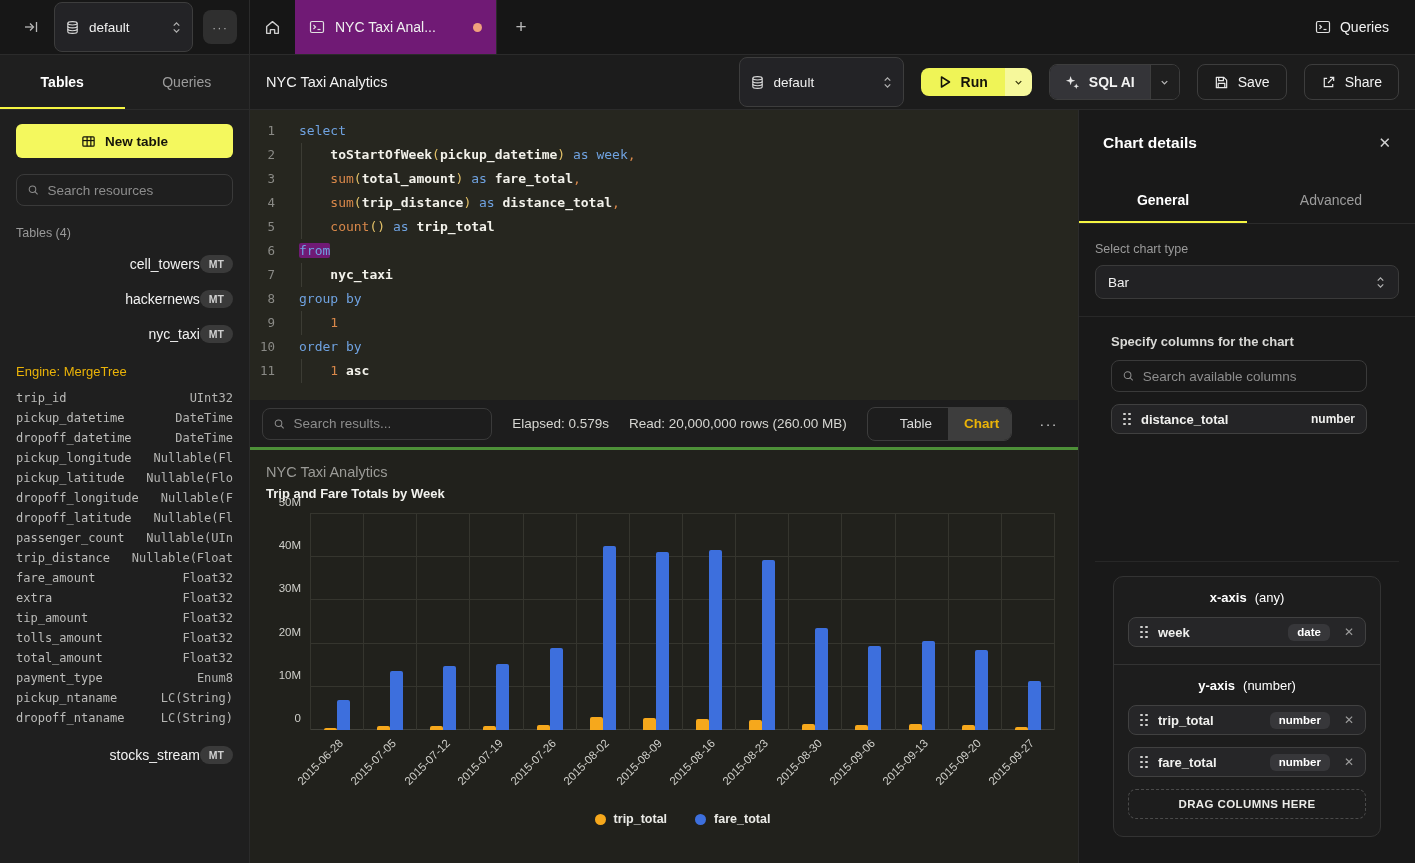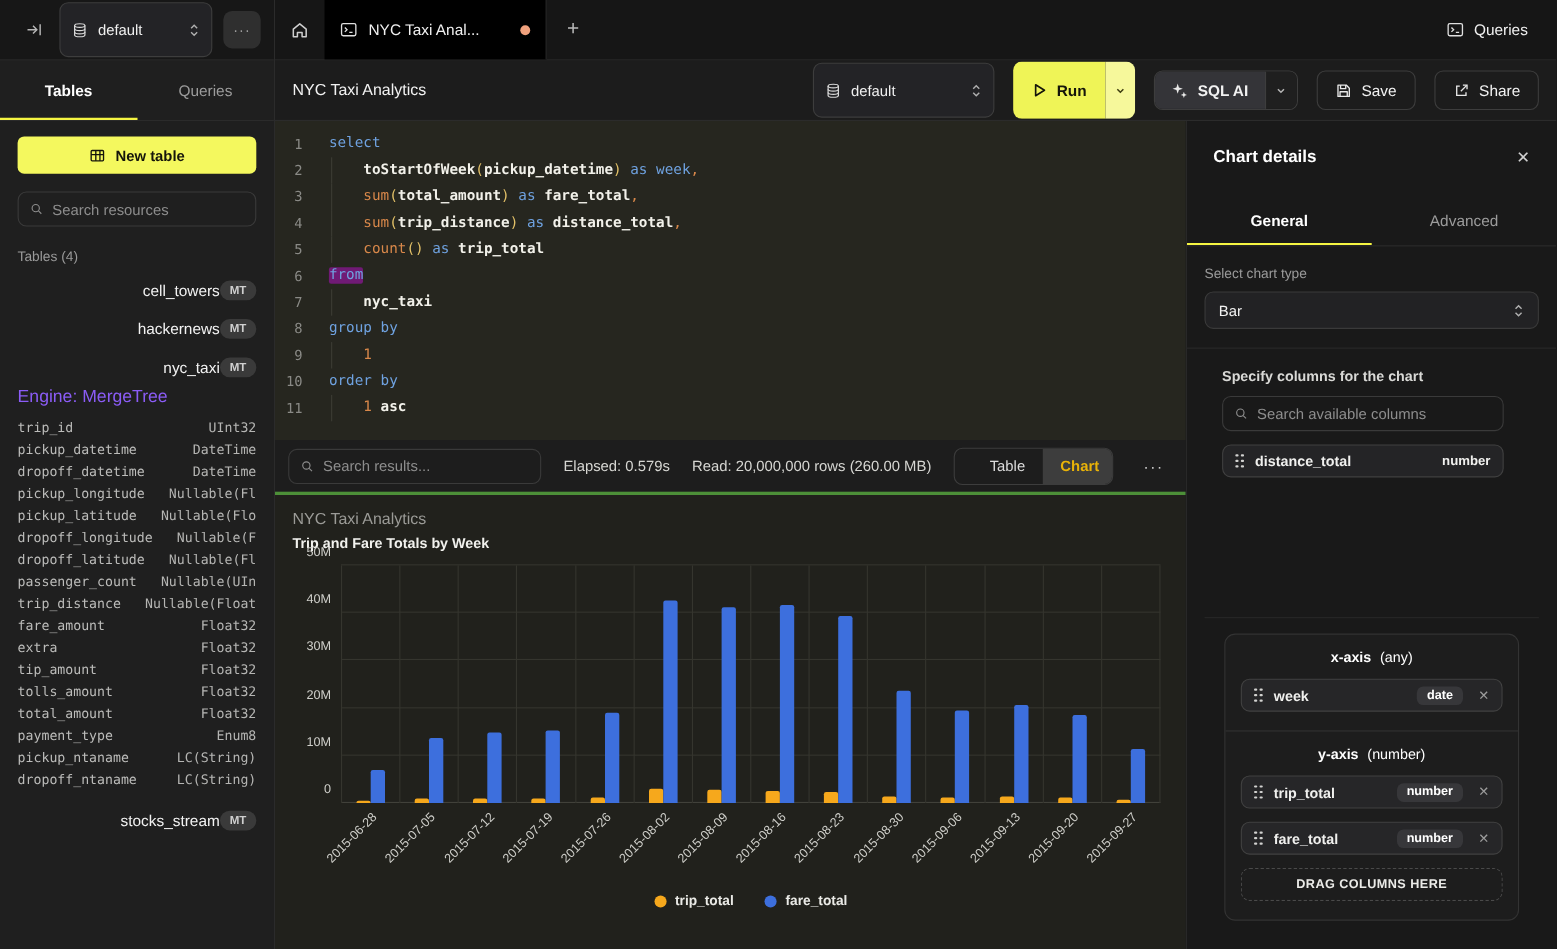--- a/index.html
+++ b/index.html
@@ -33,48 +33,48 @@
   .sb-body { flex:1; padding:14px 16px 0; overflow:hidden; }
   .new-table-btn { height:34px; background:#f4f85e; border-radius:6px; color:#15150a;
     display:flex; align-items:center; justify-content:center; gap:9px; font-size:13.5px; font-weight:600; cursor:pointer; }
   .search-box { margin-top:16px; height:32px; border:1px solid #3a3a3a; border-radius:8px;
     display:flex; align-items:center; gap:8px; padding:0 10px; }
   .section-label { margin-top:20px; font-size:12.5px; color:#9a9a9a; }
   .table-row { display:flex; justify-content:flex-end; align-items:center; margin-top:13px; height:22px; cursor:pointer; }
   .table-name { font-size:14px; font-weight:500; color:#f2f2f2; }
   .mt-badge { background:#3a3a3a; color:#cfcfcf; font-size:10.5px; font-weight:700;
     padding:3px 9px; border-radius:10px; }
-  .engine-label { margin-top:7px; font-size:16px; color:#8b5cf6; }
+  .engine-label { margin-top:19px; font-size:13px; color:#eab308; }
   .col-list { margin-top:9px; }
   .col-row { display:flex; justify-content:space-between; height:20px; line-height:20px;
     font-family:"DejaVu Sans Mono", monospace; font-size:12px; color:#bcbcba; white-space:nowrap; }
   .col-row .ctype { color:#b5b5b3; overflow:hidden; }
   .stocks-row { margin-top:16px; }
 
   
   .right-region { flex:1; display:flex; flex-direction:column; min-width:0; }
 
   .tabbar { height:55px; flex-shrink:0; background:#161616; border-bottom:1px solid #2b2b2b;
     display:flex; align-items:stretch; }
   .home-btn { width:45px; display:flex; align-items:center; justify-content:center; cursor:pointer; }
-  .tab { width:202px; background:#000000; border-right:1px solid #2b2b2b; display:flex;
+  .tab { width:202px; background:#701a75; border-right:1px solid #2b2b2b; display:flex;
     align-items:center; gap:10px; padding:4px 14px; cursor:pointer; }
   .tab-label { font-size:14px; color:#f0f0f0; white-space:nowrap; overflow:hidden; }
   .tab-dot { width:9px; height:9px; border-radius:50%; background:#f0a17d; margin-left:auto; flex-shrink:0; }
   .plus-btn { width:48px; display:flex; align-items:center; justify-content:center;
     color:#b8b8b8; font-size:19px; cursor:pointer; }
   .tabbar-spacer { flex:1; }
   .queries-btn { display:flex; align-items:center; gap:9px; padding:0 26px; font-size:14px;
     font-weight:500; color:#f0f0f0; cursor:pointer; }
 
   .toolbar { height:55px; flex-shrink:0; background:#1c1c1c; border-bottom:1px solid #2b2b2b;
     display:flex; align-items:center; padding:0 16px; gap:17px; }
   .toolbar-title { font-size:14.5px; font-weight:500; color:#f2f2f2; margin-right:auto; }
   .toolbar .db-select { flex:0 0 165px; }
-  .run-btn { display:flex; height:52px; border-radius:8px; overflow:hidden; cursor:pointer; }
+  .run-btn { display:flex; height:28px; border-radius:8px; overflow:hidden; cursor:pointer; }
   .run-main { background:#eff457; display:flex; align-items:center; gap:9px; padding:0 17px;
     color:#15150a; font-size:14px; font-weight:600; }
   .run-caret { width:27px; background:#f6f89b; display:flex; align-items:center; justify-content:center; color:#3c3c10; }
   .ai-btn { display:flex; height:36px; border:1px solid #3d3d3d; border-radius:8px; overflow:hidden; cursor:pointer; }
   .ai-main { background:#343438; display:flex; align-items:center; gap:9px; padding:0 15px;
     font-size:14px; font-weight:600; color:#f2f2f2; }
   .ai-caret { width:29px; display:flex; align-items:center; justify-content:center;
     background:#1f1f1f; border-left:1px solid #3d3d3d; color:#b5b5b5; }
   .ghost-btn { height:36px; border:1px solid #3d3d3d; border-radius:8px; display:flex;
     align-items:center; gap:9px; padding:0 16px; font-size:14px; font-weight:500; color:#f2f2f2; cursor:pointer; }

